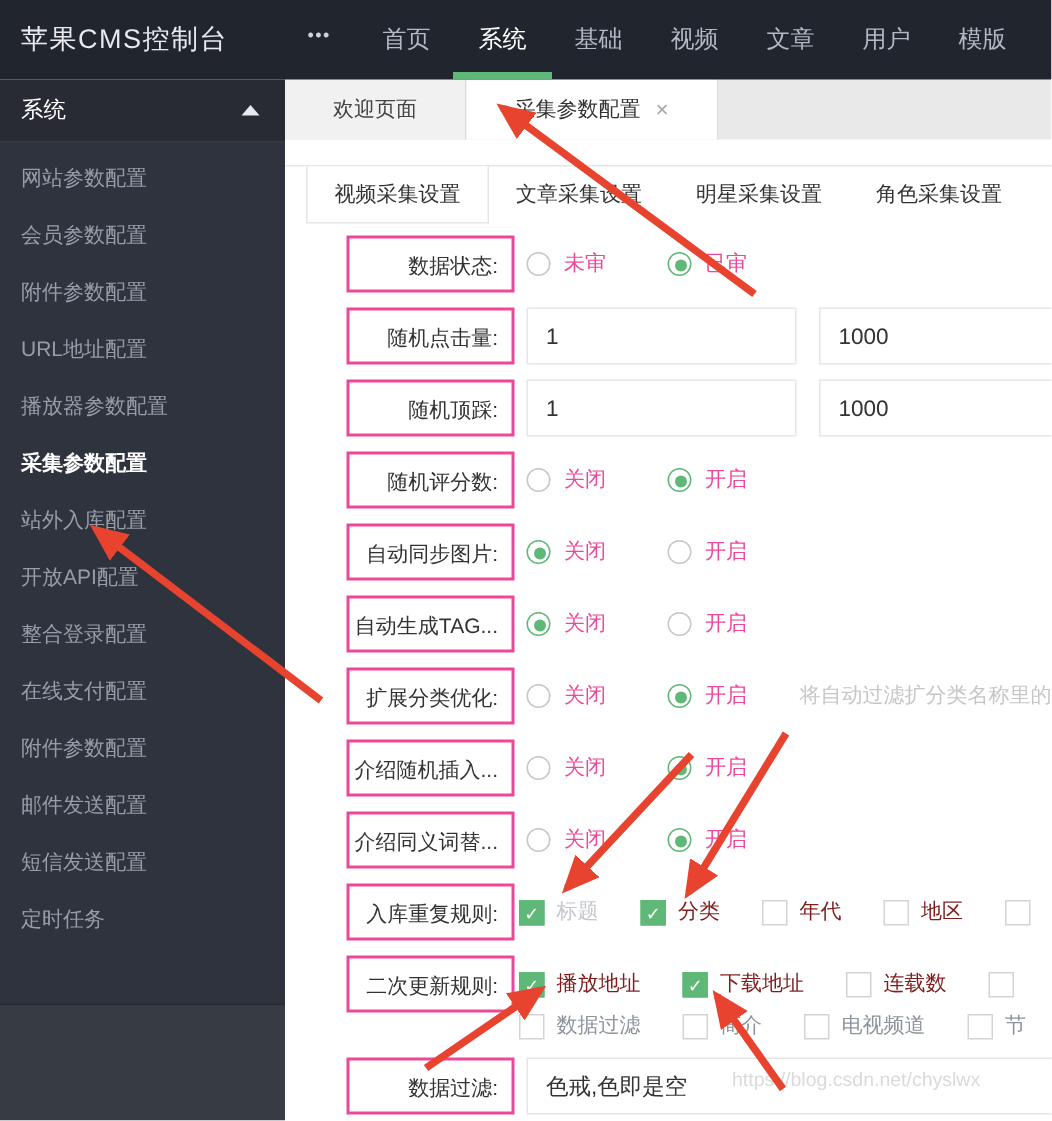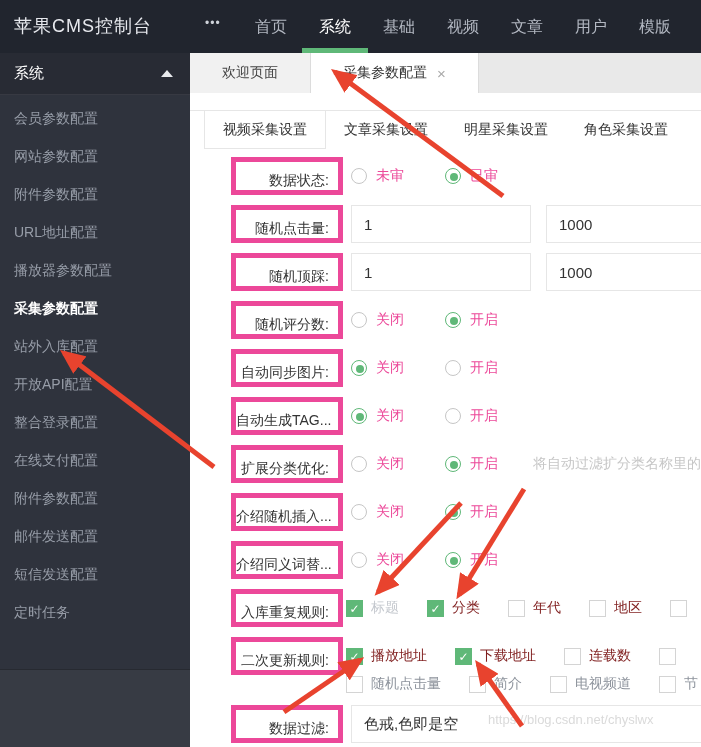--- a/index.html
+++ b/index.html
@@ -33,21 +33,21 @@
 
   
   .panel{position:absolute;left:190px;top:93px;width:558px;height:654px;background:#fff;overflow:hidden}
   .subtabs{margin-top:17px;height:38px;border-top:1px solid #e6e6e6;display:flex;padding-left:14px}
   .subtab{height:38px;line-height:37px;padding:0 18px;font-size:14px;color:#333;white-space:nowrap;cursor:pointer}
   .subtab.active{border:1px solid #e6e6e6;border-top:none;background:#fff}
 
   
   .form{margin-top:9px}
   .frow{display:flex;align-items:flex-start;margin:0 0 10px 41px}
-  .flabel{width:112px;height:38px;line-height:36px;border:5px solid #ec4899;text-align:right;padding-right:9px;font-size:14px;color:#333;flex-shrink:0;white-space:nowrap}
+  .flabel{width:112px;height:38px;line-height:36px;border:2px solid #ec4899;text-align:right;padding-right:9px;font-size:14px;color:#333;flex-shrink:0;white-space:nowrap}
   .ffields{display:flex;align-items:center;height:38px;margin-left:8px}
   .finput{height:38px;border:1px solid #e6e6e6;font-size:15px;color:#333;padding-left:12px;outline:none;background:#fff}
   .w1{width:180px}
   .w2{width:175px;margin-left:15px}
   .wide{width:360px}
   .radio-item{display:flex;align-items:center;width:94px;cursor:pointer}
   .radio{width:16px;height:16px;border-radius:50%;border:1px solid #c6c6c6;background:#fff;flex-shrink:0;position:relative}
   .radio.checked{border-color:#5fb878}
   .radio.checked::after{content:"";position:absolute;left:4px;top:4px;width:8px;height:8px;border-radius:50%;background:#5fb878}
   .radio-label{margin-left:9px;font-size:14px;color:#ec4899;white-space:nowrap}
@@ -81,22 +81,22 @@
       <div class="nav-item">模版</div>
     </nav>
 </header>
 
 <aside class="sidebar">
   <div class="side-header">
     <span class="side-header-label">系统</span>
     <span class="caret-up"></span>
   </div>
   <ul class="side-menu">
+      <li class="side-item">网站参数配置</li>
       <li class="side-item">会员参数配置</li>
-      <li class="side-item">网站参数配置</li>
       <li class="side-item">附件参数配置</li>
       <li class="side-item">URL地址配置</li>
       <li class="side-item">播放器参数配置</li>
       <li class="side-item active">采集参数配置</li>
       <li class="side-item">站外入库配置</li>
       <li class="side-item">开放API配置</li>
       <li class="side-item">整合登录配置</li>
       <li class="side-item">在线支付配置</li>
       <li class="side-item">附件参数配置</li>
       <li class="side-item">邮件发送配置</li>
@@ -275,21 +275,21 @@
               <span class="cb-label">连载数</span>
             </div>
             <div class="cb-item">
               <span class="cb"></span>
               <span class="cb-label"></span>
             </div>
           </div>
           <div class="cbline cbline2">
             <div class="cb-item">
               <span class="cb"></span>
-              <span class="cb-label dim">随机点击量</span>
+              <span class="cb-label dim">数据过滤</span>
             </div>
             <div class="cb-item">
               <span class="cb"></span>
               <span class="cb-label dim">简介</span>
             </div>
             <div class="cb-item">
               <span class="cb"></span>
               <span class="cb-label dim">电视频道</span>
             </div>
             <div class="cb-item">

